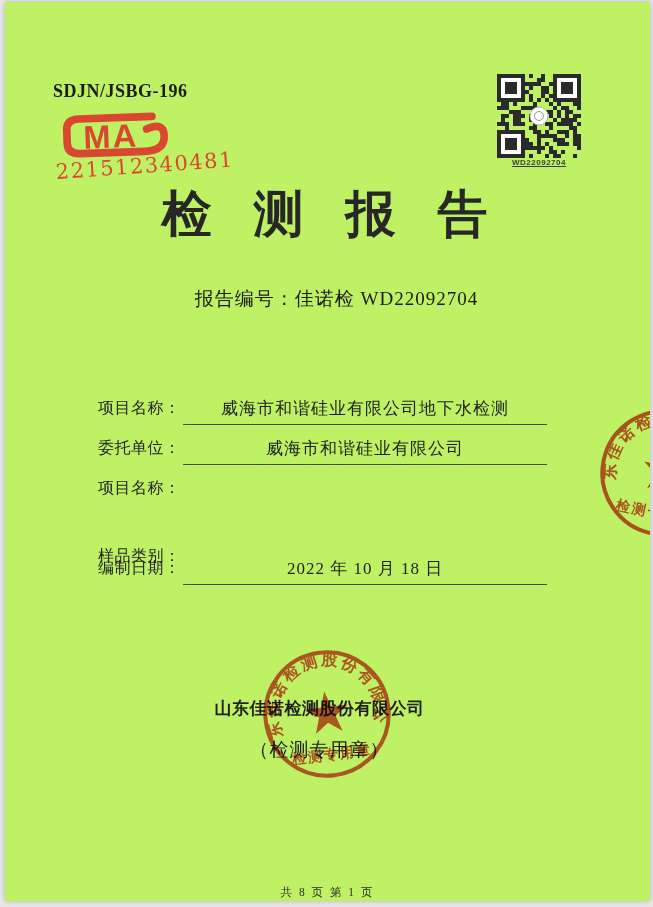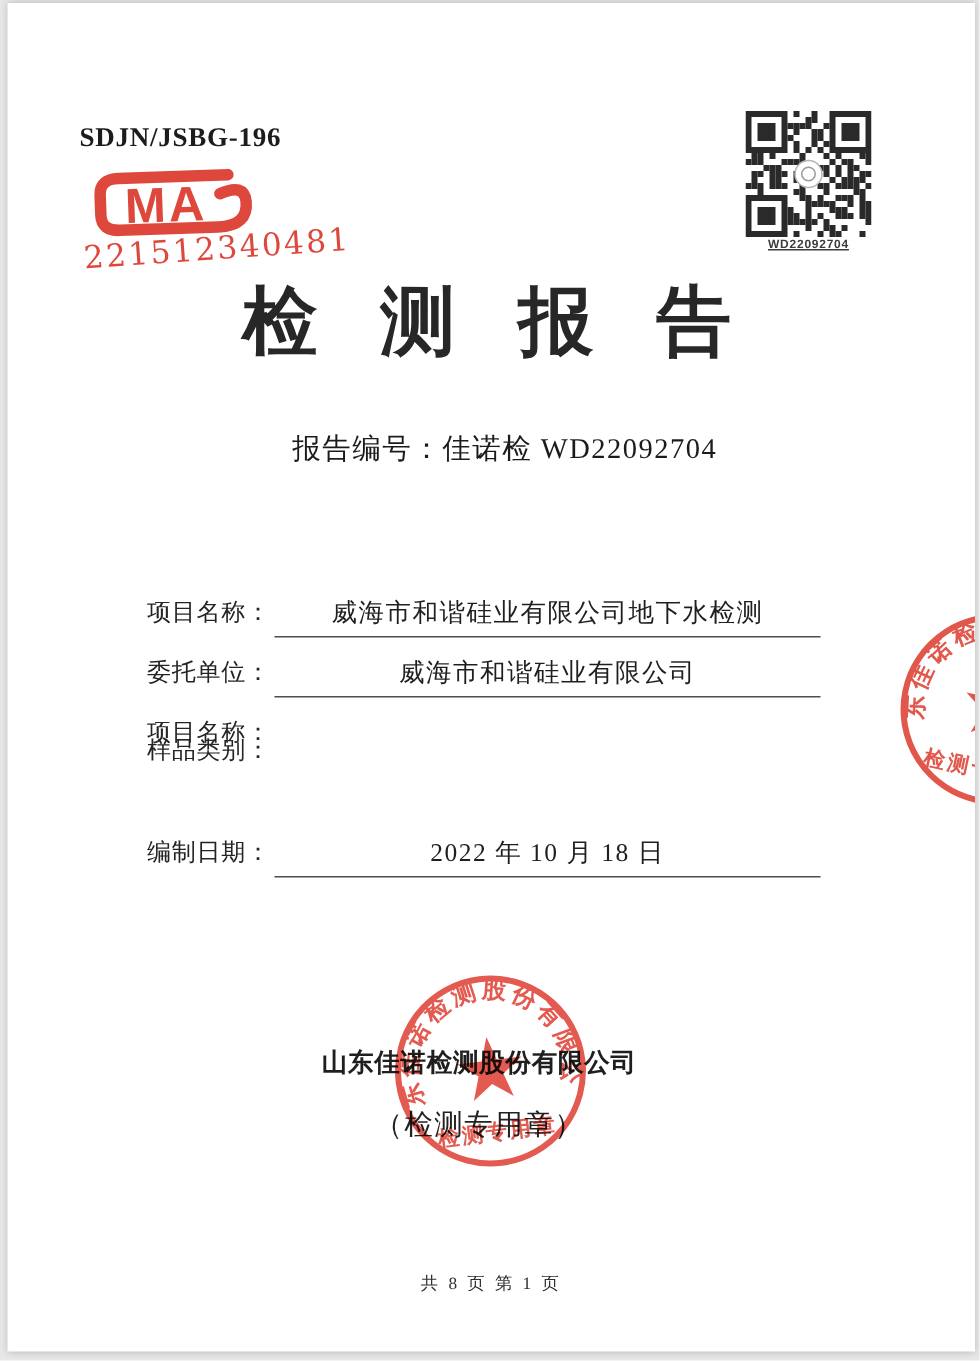--- a/index.html
+++ b/index.html
@@ -3,21 +3,21 @@
 <meta charset="utf-8">
 <style>
   html,body{margin:0;padding:0;}
   body{
     width:653px;height:907px;position:relative;overflow:hidden;
     background:#e7e7e7;
     font-family:"Liberation Serif","DejaVu Serif",serif;
   }
   .page{
     position:absolute;left:5px;top:2px;width:645px;height:899px;
-    background:#ffffff;overflow:hidden;
+    background:#bef264;overflow:hidden;
     box-shadow:0 0 5px rgba(0,0,0,.22);
   }
   .abs{position:absolute;}
   .doc-code{
     left:48px;top:79px;font-weight:bold;font-size:18px;color:#1c1c1c;
     letter-spacing:.5px;
   }
   .cma-stamp{left:54px;top:108px;width:114px;height:50px;transform:rotate(-2deg);opacity:.92;}
   .cma-number{
     left:50px;top:158px;font-family:"DejaVu Serif",serif;font-size:21px;
@@ -49,21 +49,21 @@
     text-align:center;font-size:17px;color:#1f1f1f;letter-spacing:1px;
     line-height:29px;border-bottom:1.5px solid #4d4d4d;white-space:nowrap;
   }
   .company-block{left:0;top:695px;width:100%;text-align:center;padding-right:16px;box-sizing:border-box;}
   .company-name{
     font-family:"Liberation Sans","DejaVu Sans",sans-serif;
     font-size:17px;font-weight:bold;color:#1f1f1f;letter-spacing:.5px;
   }
   .seal-note{margin-top:17px;font-size:19px;color:#222;letter-spacing:1px;}
   .page-footer{
-    left:0;top:846px;width:100%;text-align:center;font-size:11.5px;color:#2e2e2e;
+    left:0;top:883px;width:100%;text-align:center;font-size:11.5px;color:#2e2e2e;
     letter-spacing:2px;
   }
   .seal{mix-blend-mode:multiply;pointer-events:none;}
   .seal-bottom{left:255px;top:645px;width:134px;height:134px;transform:rotate(-7deg);opacity:.88;}
   .seal-right{left:592px;top:404px;width:134px;height:134px;transform:rotate(12deg);opacity:.9;}
 </style>
 </head>
 <body>
 
 <div class="page">
@@ -241,21 +241,21 @@
     <span class="field-label">委托单位：</span>
     <span class="field-value">威海市和谐硅业有限公司</span>
   </div>
   <div class="field-row" style="top:392px;">
     <span class="field-label">项目名称：</span>
     <span class="field-value">威海市和谐硅业有限公司地下水检测</span>
   </div>
   <div class="field-row" style="top:472px;">
     <span class="field-label">项目名称：</span>
   </div>
-  <div class="field-row" style="top:484px;">
+  <div class="field-row" style="top:540px;">
     <span class="field-label">样品类别：</span>
   </div>
   <div class="field-row" style="top:552px;">
     <span class="field-label">编制日期：</span>
     <span class="field-value">2022 年 10 月 18 日</span>
   </div>
 
   <div class="abs company-block">
     <div class="company-name">山东佳诺检测股份有限公司</div>
     <div class="seal-note">（检测专用章）</div>

